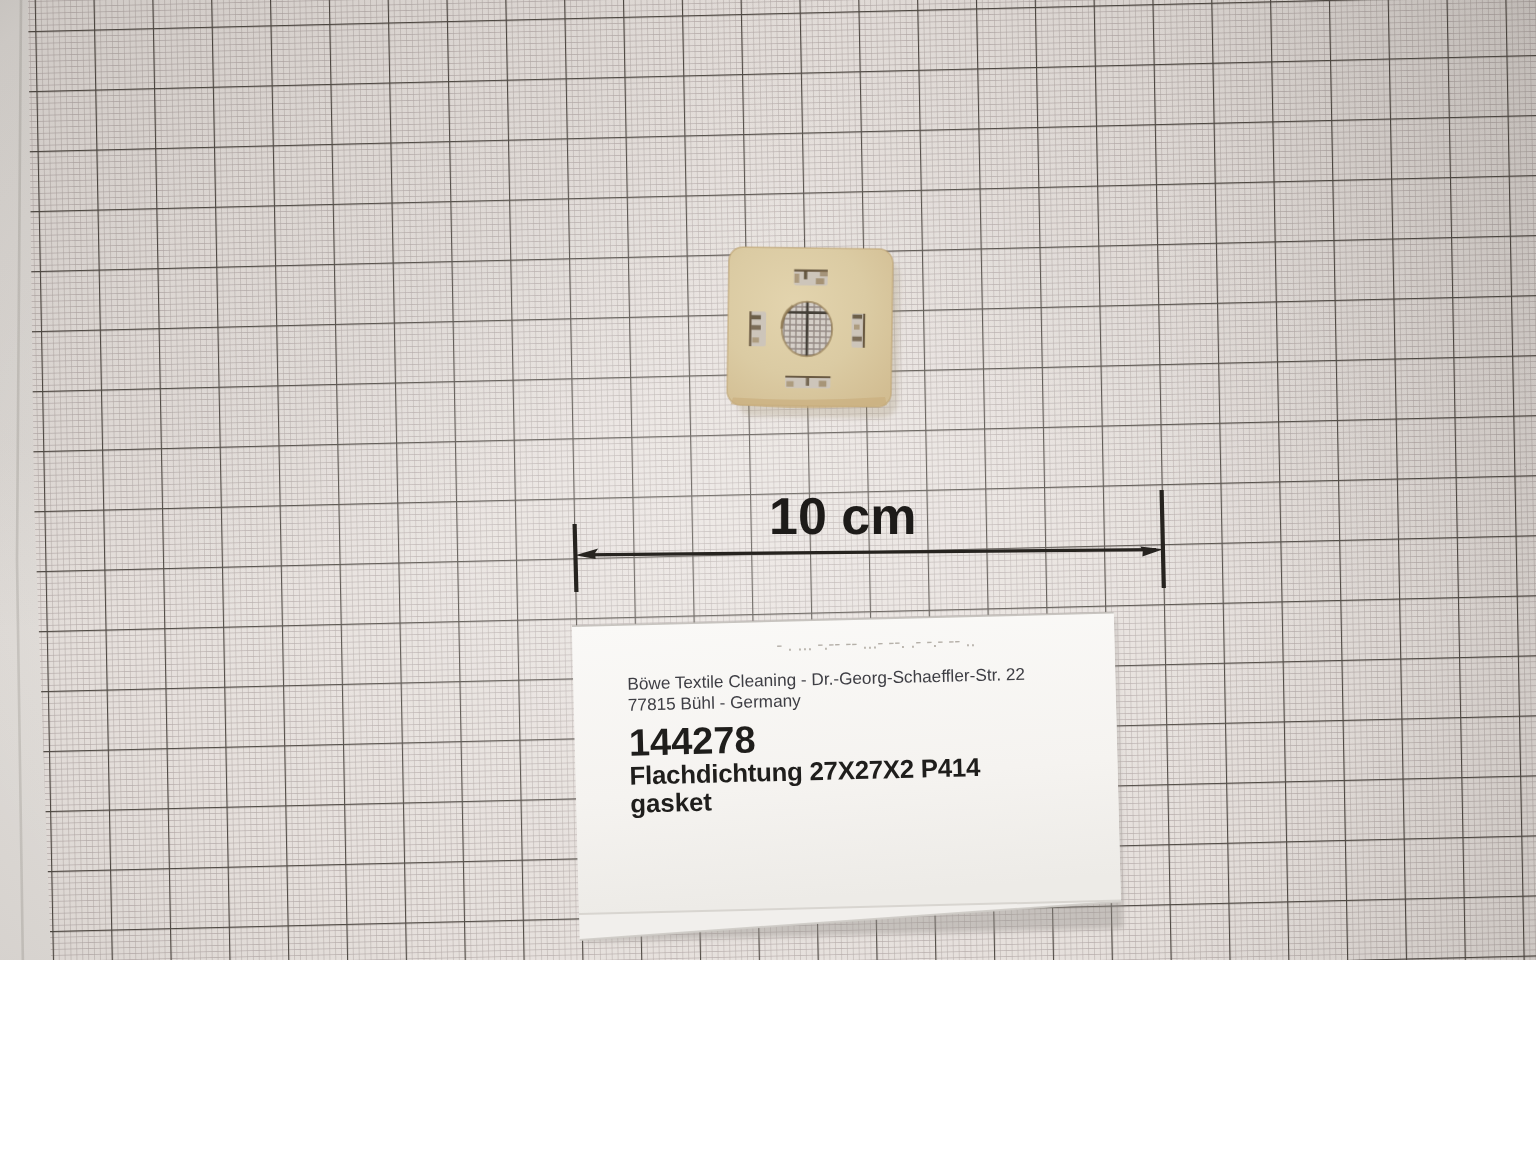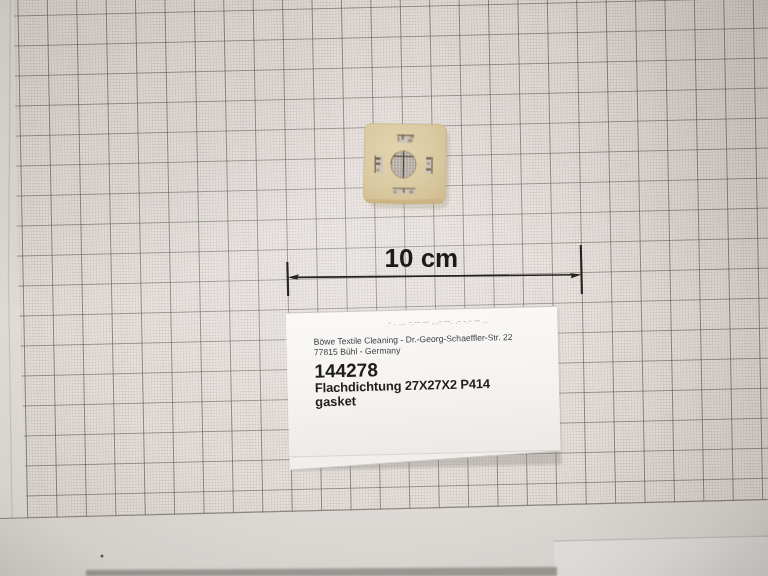--- a/index.html
+++ b/index.html
@@ -1,16 +1,16 @@
 <!DOCTYPE html>
 <html><head>
 <meta charset="utf-8">
 <style>
   html,body{margin:0;padding:0;}
-  #scene{position:relative;width:768px;height:576px;overflow:hidden;background:#e2ddd9;font-family:"Liberation Sans",sans-serif;}
+  #scene{position:relative;width:768px;height:480px;overflow:hidden;background:#e2ddd9;font-family:"Liberation Sans",sans-serif;}
   svg{display:block;}
 </style>
 </head>
 <body>
 <div id="scene">
 <svg width="768" height="576" viewBox="0 0 768 576">
   <defs>
 
     <pattern id="mm" width="2.94" height="3.0" patternUnits="userSpaceOnUse">
       <path d="M0 0H2.94M0 0V3.0" stroke="#b6acaa" stroke-width="0.55" fill="none"></path>

